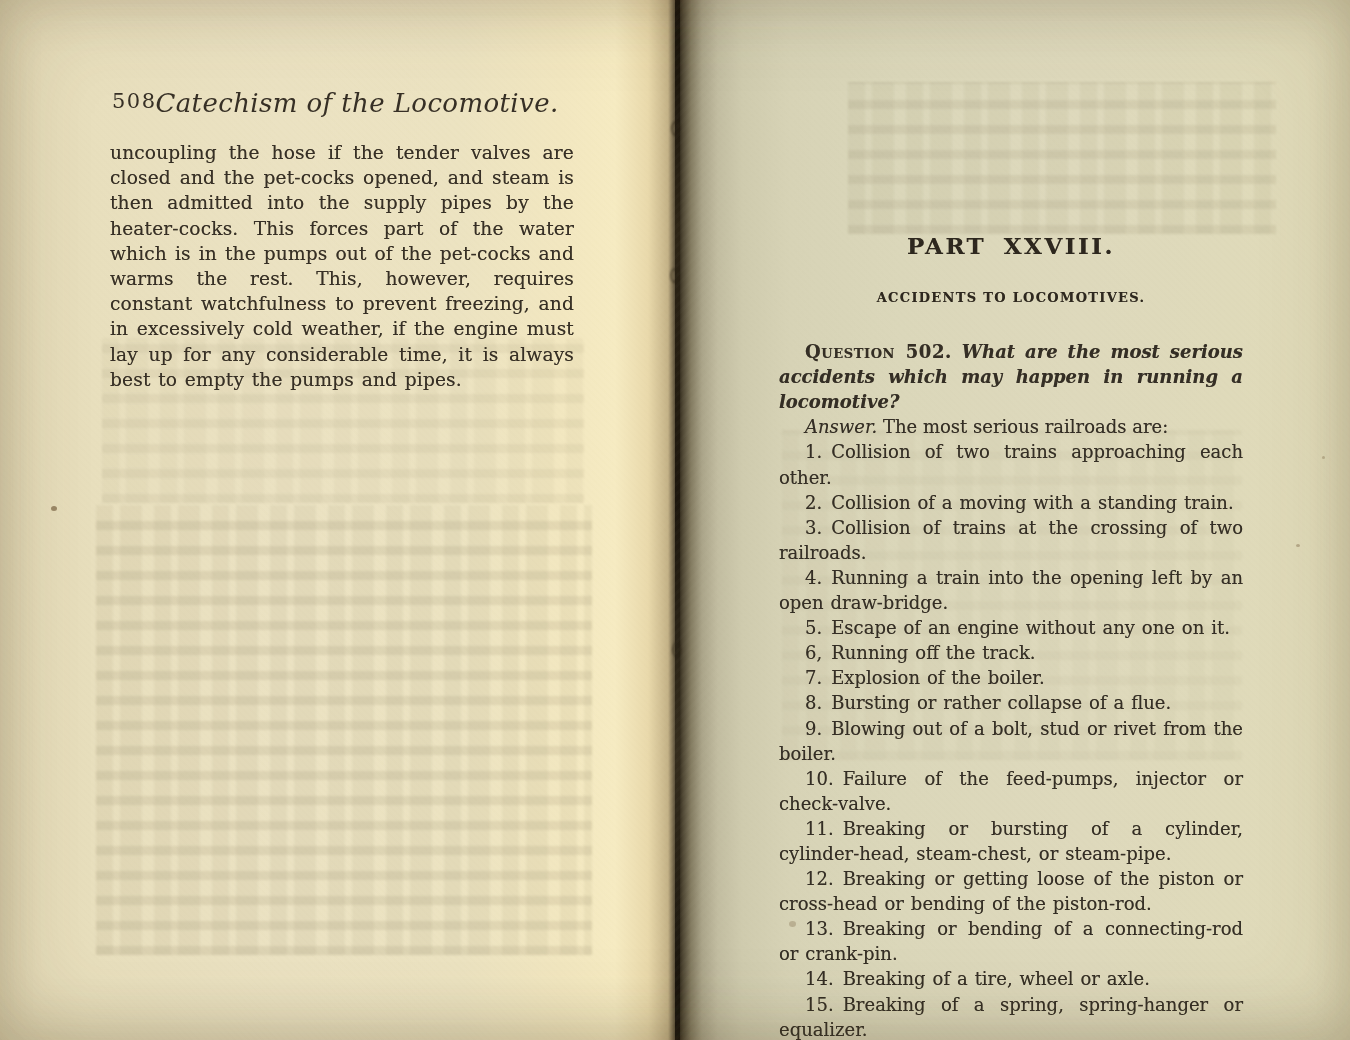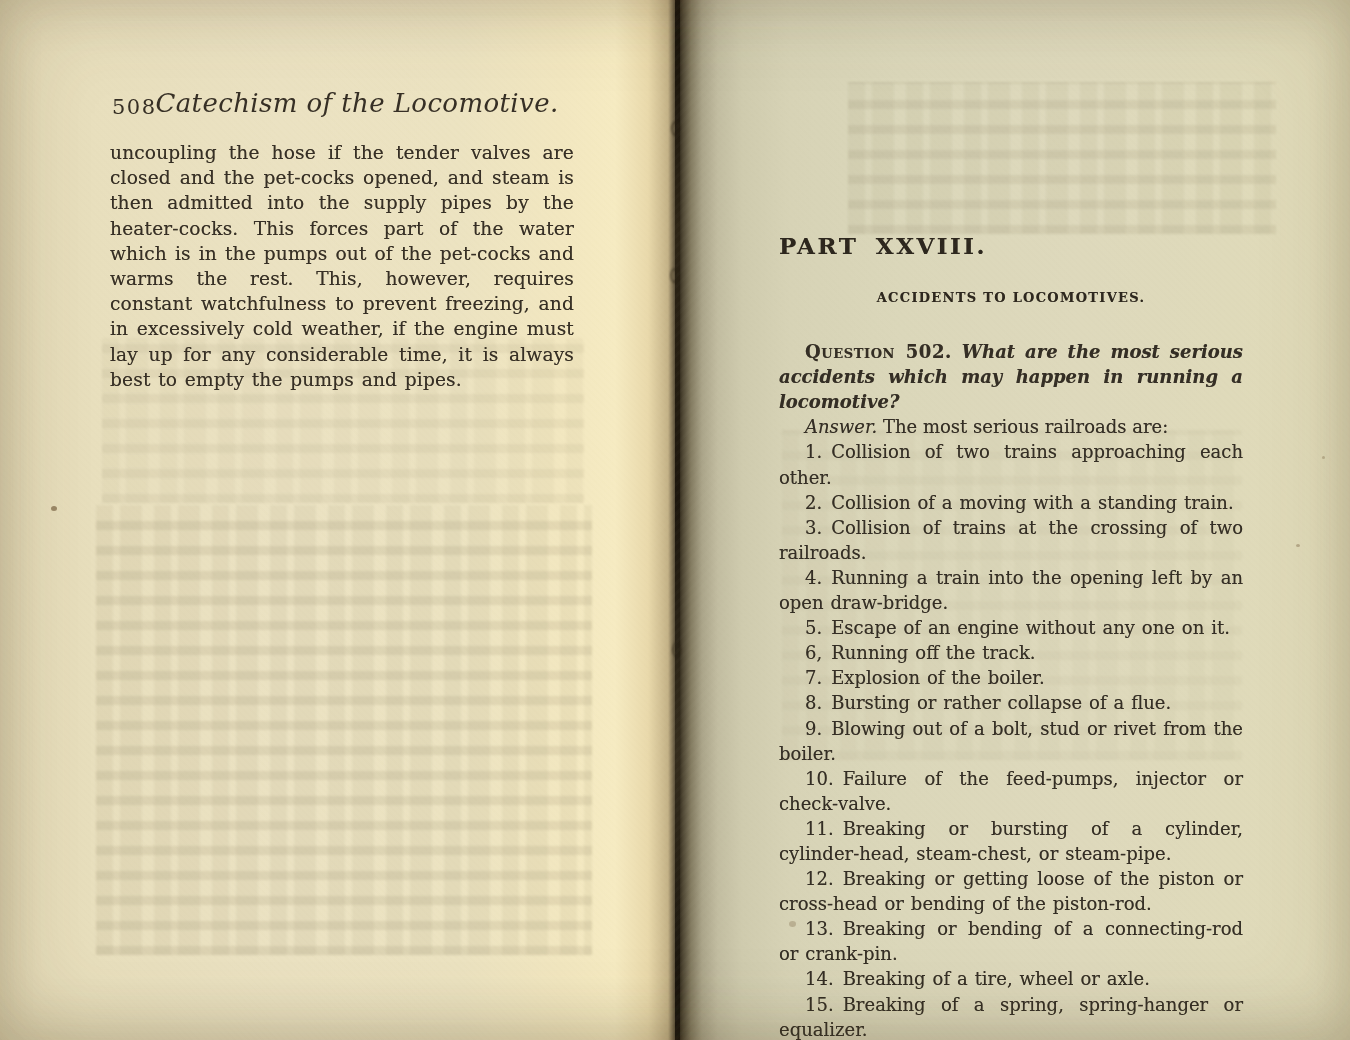--- a/index.html
+++ b/index.html
@@ -38,39 +38,39 @@
     position:absolute;pointer-events:none;filter:blur(1.2px);
     background:
       repeating-linear-gradient(0deg,rgba(122,110,80,.14) 0 9px,transparent 9px 25px),
       repeating-linear-gradient(90deg,rgba(122,110,80,.09) 0 17px,transparent 17px 24px,rgba(122,110,80,.09) 24px 46px,transparent 46px 58px);
   }
   .speck{position:absolute;border-radius:50%;background:rgba(92,66,34,.55);filter:blur(.4px);}
 
   
   .left-text{position:absolute;left:110px;top:88px;width:464px;}
   .page-header{position:relative;height:32px;margin-bottom:20px;}
-  .pagenum{position:absolute;left:2px;top:7px;font-size:21px;letter-spacing:1.5px;}
+  .pagenum{position:absolute;left:2px;top:1px;font-size:21px;letter-spacing:1.5px;}
   .running-title{
     display:block;text-align:center;font-style:italic;font-size:26px;
     padding-left:30px;letter-spacing:.4px;
   }
   .left-par{
     margin:0;font-size:18.6px;line-height:25.2px;text-align:justify;
     word-spacing:1.6px;letter-spacing:.15px;
     text-shadow:0 0 .6px rgba(52,44,30,.55);
   }
 
   
   .right-text{
     position:absolute;left:779px;top:231px;width:464px;
     font-size:18px;line-height:25.1px;color:#332d24;
     text-shadow:0 0 .6px rgba(52,44,30,.5);
   }
   .part-heading{
-    margin:0;font-size:23px;font-weight:bold;
+    margin:0;text-align:center;font-size:23px;font-weight:bold;
     letter-spacing:2.5px;word-spacing:7px;line-height:30px;color:#2c261d;
   }
   .chapter-heading{
     margin:24px 0 12px 0;text-align:center;font-size:13px;font-weight:bold;
     letter-spacing:1.3px;color:#2c261d;
   }
   .q-par{margin:29px 0 0 0;text-align:justify;text-indent:26px;word-spacing:1.2px;font-weight:bold;}
   .q-label{font-variant:small-caps;letter-spacing:.6px;}
   .q-text{font-style:italic;}
   .a-par{margin:0;text-align:justify;text-indent:26px;}

